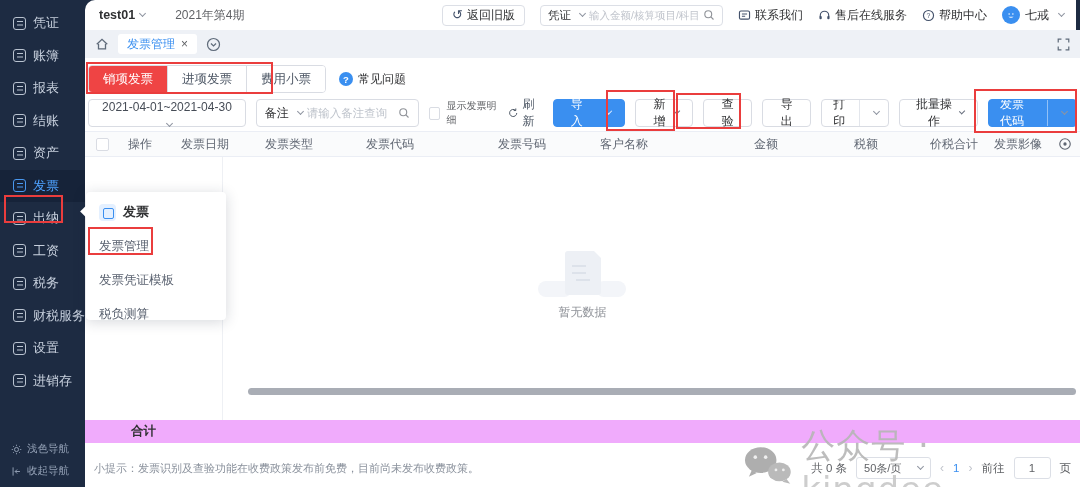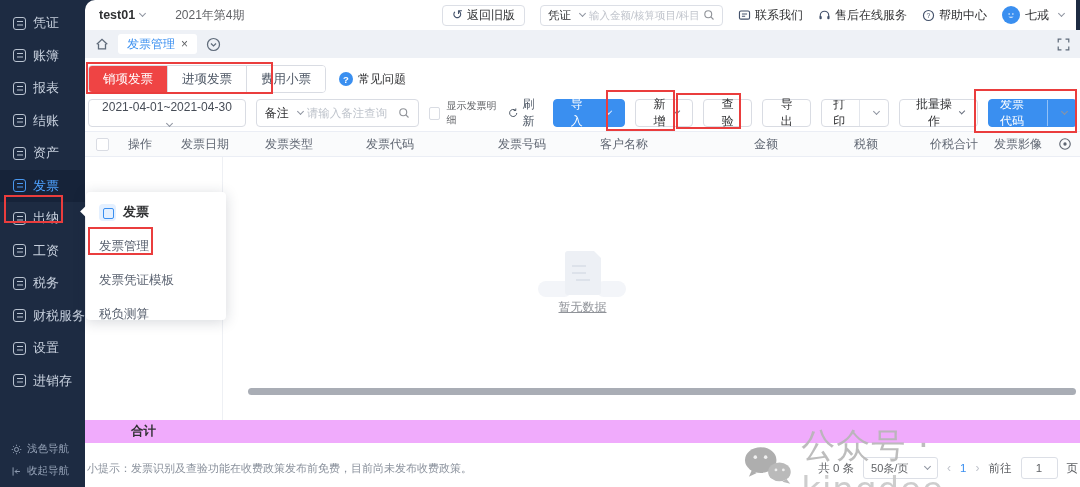--- a/index.html
+++ b/index.html
@@ -104,25 +104,25 @@
   .fixed-col-line { position:absolute; left:137px; top:0; bottom:0; width:1px; background:#eef0f4; }
   .empty { position:absolute; left:0; right:0; top:94px; text-align:center; }
   .empty-art { position:relative; width:90px; height:48px; margin:0 auto; }
   .cloud-l,.cloud-r { position:absolute; bottom:2px; height:16px; border-radius:8px; background:#f3f5f9; }
   .cloud-l { left:0; width:34px; } .cloud-r { right:2px; width:30px; }
   .empty-doc { position:absolute; left:27px; top:0; width:36px; height:44px; background:#edf0f5; border-radius:3px; }
   .empty-doc::before { content:""; position:absolute; right:-1px; top:-1px; border-style:solid;
     border-width:0 9px 9px 0; border-color:transparent #fff transparent transparent; }
   .empty-doc::after { content:""; position:absolute; left:7px; top:14px; width:14px; height:2px; background:#dde2ea;
     box-shadow:0 7px 0 #dde2ea, 4px 14px 0 #dde2ea; }
-  .empty-text { font-size:12px; color:#909399;text-decoration:underline; }
+  .empty-text { margin-top:5px; font-size:12px; color:#909399; }
   .total-row { height:23px; background:#f0abfc; display:flex; align-items:center; }
   .total-label { font-size:12.5px; font-weight:bold; color:#303133; padding-left:46px; }
   .hscroll { position:absolute; left:163px; top:330px; width:828px; height:7px; border-radius:4px; background:#a9adb5; cursor:pointer; }
-  .mfooter { margin-top:14px; display:flex; align-items:center; padding:0 2px; }
+  .mfooter { margin-top:14px; display:flex; align-items:center; padding:0 9px; }
   .hint { font-size:11px; color:#8a919c; }
   .pager { margin-left:auto; display:flex; align-items:center; gap:9px; font-size:11.5px; color:#606266; }
   .page-size { display:flex; align-items:center; justify-content:space-between; width:75px; height:22px;
     border:1px solid #dcdfe6; border-radius:3px; padding:0 7px; font-size:11px; cursor:pointer; background:#fff; }
   .pg-arrow { color:#c0c4cc; font-size:12px; cursor:pointer; }
   .pg-cur { color:#3a8ff0; cursor:pointer; }
   .goto-input { width:37px; height:22px; border:1px solid #dcdfe6; border-radius:3px; text-align:center;
     font-size:11.5px; color:#606266; outline:none; }
   
   .flyout { position:absolute; left:86px; top:192px; width:140px; height:128px; background:#fff; border-radius:4px;

